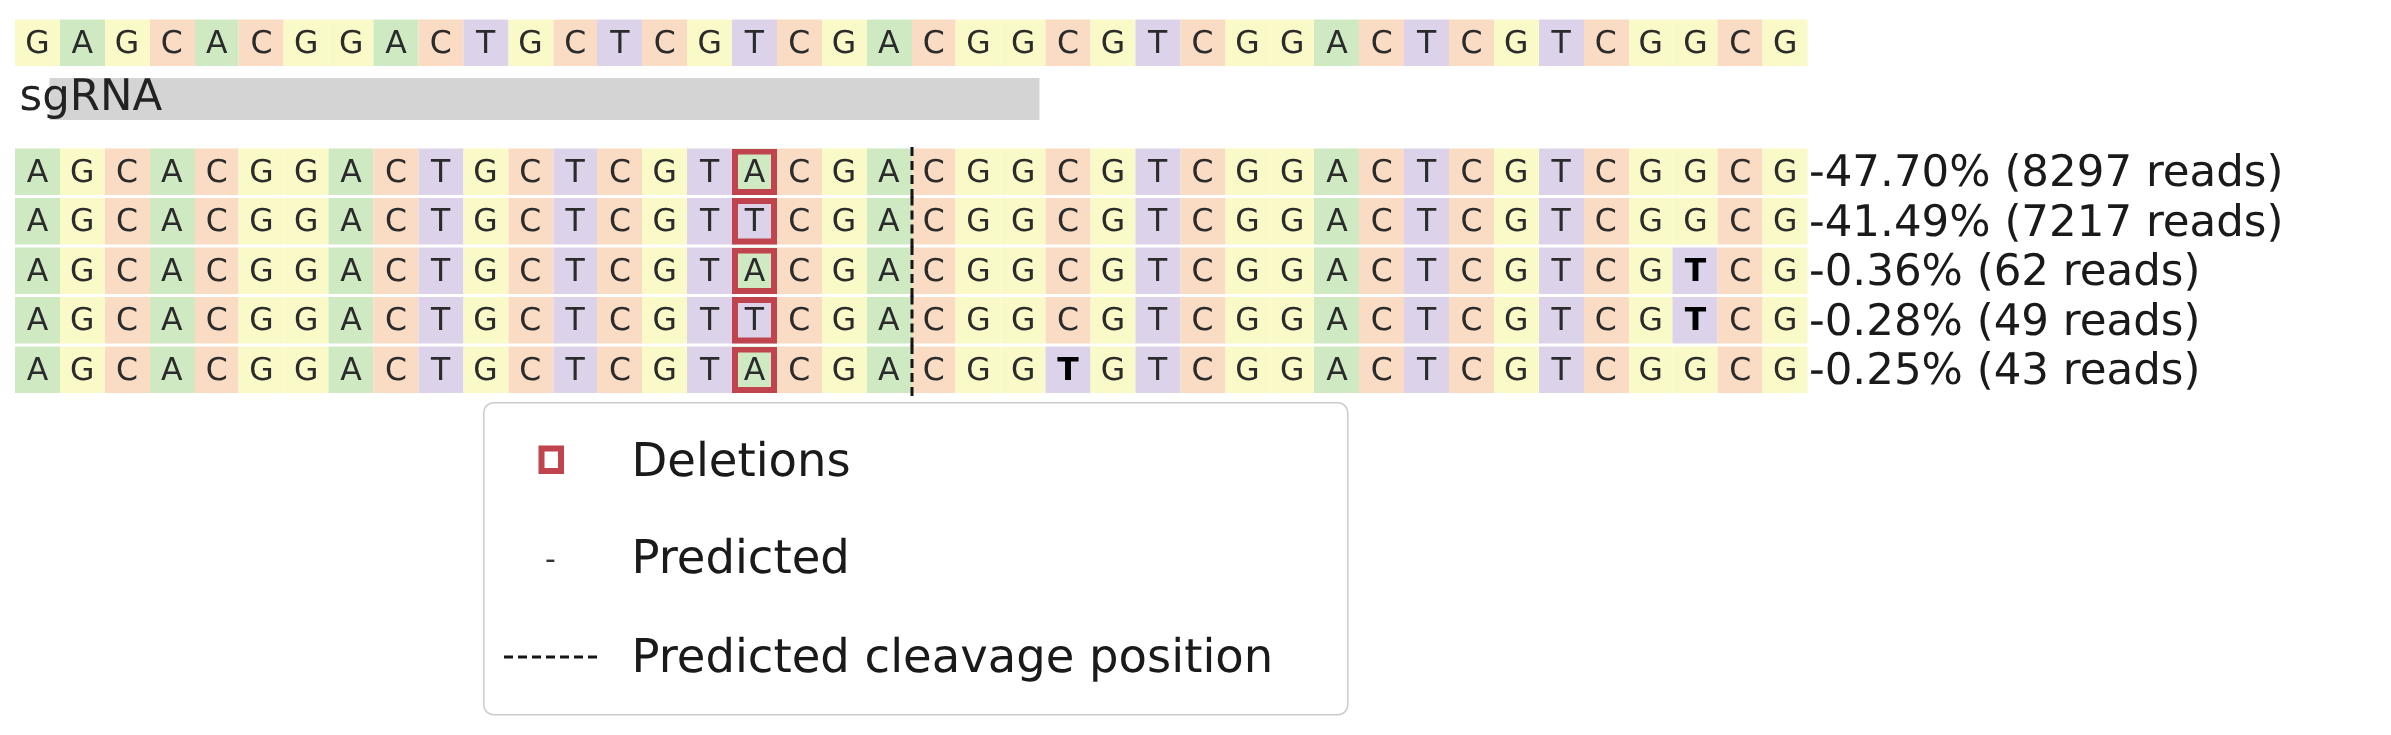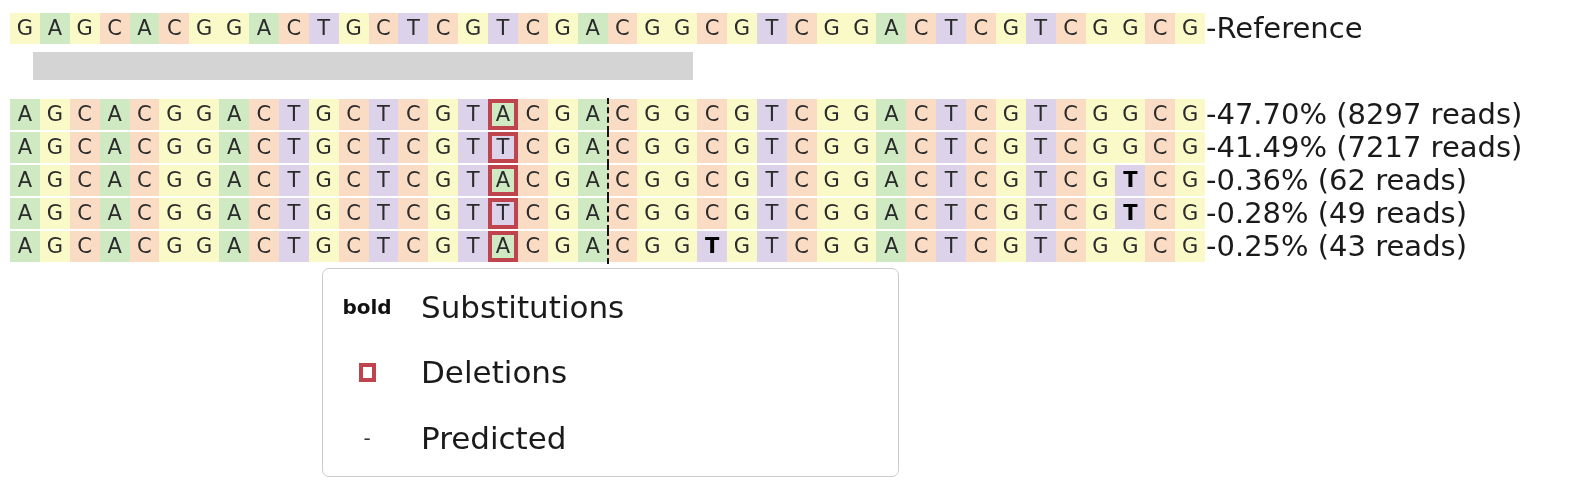--- a/index.html
+++ b/index.html
@@ -25,47 +25,47 @@
   .key-box{width:9px;height:11px;border:4px solid var(--ins-color,#c0444d);}
   .key-dash{font-size:20px;color:#333;line-height:20px;}
   .key-line{width:62px;height:0;border-top:2.5px dashed #151515;}
 </style>
 </head>
 <body>
 
 <div class="canvas">
 
   <div class="seq-row" id="reference-row" style="top:13px;">
-    <span class="row-label">-Reference</span>
   <span class="nt" style="background: rgb(250, 250, 201);">G</span><span class="nt" style="background: rgb(207, 233, 195);">A</span><span class="nt" style="background: rgb(250, 250, 201);">G</span><span class="nt" style="background: rgb(250, 220, 196);">C</span><span class="nt" style="background: rgb(207, 233, 195);">A</span><span class="nt" style="background: rgb(250, 220, 196);">C</span><span class="nt" style="background: rgb(250, 250, 201);">G</span><span class="nt" style="background: rgb(250, 250, 201);">G</span><span class="nt" style="background: rgb(207, 233, 195);">A</span><span class="nt" style="background: rgb(250, 220, 196);">C</span><span class="nt" style="background: rgb(220, 211, 235);">T</span><span class="nt" style="background: rgb(250, 250, 201);">G</span><span class="nt" style="background: rgb(250, 220, 196);">C</span><span class="nt" style="background: rgb(220, 211, 235);">T</span><span class="nt" style="background: rgb(250, 220, 196);">C</span><span class="nt" style="background: rgb(250, 250, 201);">G</span><span class="nt" style="background: rgb(220, 211, 235);">T</span><span class="nt" style="background: rgb(250, 220, 196);">C</span><span class="nt" style="background: rgb(250, 250, 201);">G</span><span class="nt" style="background: rgb(207, 233, 195);">A</span><span class="nt" style="background: rgb(250, 220, 196);">C</span><span class="nt" style="background: rgb(250, 250, 201);">G</span><span class="nt" style="background: rgb(250, 250, 201);">G</span><span class="nt" style="background: rgb(250, 220, 196);">C</span><span class="nt" style="background: rgb(250, 250, 201);">G</span><span class="nt" style="background: rgb(220, 211, 235);">T</span><span class="nt" style="background: rgb(250, 220, 196);">C</span><span class="nt" style="background: rgb(250, 250, 201);">G</span><span class="nt" style="background: rgb(250, 250, 201);">G</span><span class="nt" style="background: rgb(207, 233, 195);">A</span><span class="nt" style="background: rgb(250, 220, 196);">C</span><span class="nt" style="background: rgb(220, 211, 235);">T</span><span class="nt" style="background: rgb(250, 220, 196);">C</span><span class="nt" style="background: rgb(250, 250, 201);">G</span><span class="nt" style="background: rgb(220, 211, 235);">T</span><span class="nt" style="background: rgb(250, 220, 196);">C</span><span class="nt" style="background: rgb(250, 250, 201);">G</span><span class="nt" style="background: rgb(250, 250, 201);">G</span><span class="nt" style="background: rgb(250, 220, 196);">C</span><span class="nt" style="background: rgb(250, 250, 201);">G</span></div>
 
   <div class="sgrna-bar" id="sgrna-bar" style="background: rgb(212, 212, 212);"></div>
+  <div class="sgrna-label">sgRNA</div>
 
   <div id="reads">
       <div class="seq-row" style="top: 99px;"><span class="nt" style="background: rgb(207, 233, 195);">A</span><span class="nt" style="background: rgb(250, 250, 201);">G</span><span class="nt" style="background: rgb(250, 220, 196);">C</span><span class="nt" style="background: rgb(207, 233, 195);">A</span><span class="nt" style="background: rgb(250, 220, 196);">C</span><span class="nt" style="background: rgb(250, 250, 201);">G</span><span class="nt" style="background: rgb(250, 250, 201);">G</span><span class="nt" style="background: rgb(207, 233, 195);">A</span><span class="nt" style="background: rgb(250, 220, 196);">C</span><span class="nt" style="background: rgb(220, 211, 235);">T</span><span class="nt" style="background: rgb(250, 250, 201);">G</span><span class="nt" style="background: rgb(250, 220, 196);">C</span><span class="nt" style="background: rgb(220, 211, 235);">T</span><span class="nt" style="background: rgb(250, 220, 196);">C</span><span class="nt" style="background: rgb(250, 250, 201);">G</span><span class="nt" style="background: rgb(220, 211, 235);">T</span><span class="nt ins" style="background: rgb(207, 233, 195);">A</span><span class="nt" style="background: rgb(250, 220, 196);">C</span><span class="nt" style="background: rgb(250, 250, 201);">G</span><span class="nt" style="background: rgb(207, 233, 195);">A</span><span class="nt" style="background: rgb(250, 220, 196);">C</span><span class="nt" style="background: rgb(250, 250, 201);">G</span><span class="nt" style="background: rgb(250, 250, 201);">G</span><span class="nt" style="background: rgb(250, 220, 196);">C</span><span class="nt" style="background: rgb(250, 250, 201);">G</span><span class="nt" style="background: rgb(220, 211, 235);">T</span><span class="nt" style="background: rgb(250, 220, 196);">C</span><span class="nt" style="background: rgb(250, 250, 201);">G</span><span class="nt" style="background: rgb(250, 250, 201);">G</span><span class="nt" style="background: rgb(207, 233, 195);">A</span><span class="nt" style="background: rgb(250, 220, 196);">C</span><span class="nt" style="background: rgb(220, 211, 235);">T</span><span class="nt" style="background: rgb(250, 220, 196);">C</span><span class="nt" style="background: rgb(250, 250, 201);">G</span><span class="nt" style="background: rgb(220, 211, 235);">T</span><span class="nt" style="background: rgb(250, 220, 196);">C</span><span class="nt" style="background: rgb(250, 250, 201);">G</span><span class="nt" style="background: rgb(250, 250, 201);">G</span><span class="nt" style="background: rgb(250, 220, 196);">C</span><span class="nt" style="background: rgb(250, 250, 201);">G</span><div class="cleave" style="left: 596.5px;"></div><span class="row-label">-47.70% (8297 reads)</span></div>
       <div class="seq-row" style="top: 132px;"><span class="nt" style="background: rgb(207, 233, 195);">A</span><span class="nt" style="background: rgb(250, 250, 201);">G</span><span class="nt" style="background: rgb(250, 220, 196);">C</span><span class="nt" style="background: rgb(207, 233, 195);">A</span><span class="nt" style="background: rgb(250, 220, 196);">C</span><span class="nt" style="background: rgb(250, 250, 201);">G</span><span class="nt" style="background: rgb(250, 250, 201);">G</span><span class="nt" style="background: rgb(207, 233, 195);">A</span><span class="nt" style="background: rgb(250, 220, 196);">C</span><span class="nt" style="background: rgb(220, 211, 235);">T</span><span class="nt" style="background: rgb(250, 250, 201);">G</span><span class="nt" style="background: rgb(250, 220, 196);">C</span><span class="nt" style="background: rgb(220, 211, 235);">T</span><span class="nt" style="background: rgb(250, 220, 196);">C</span><span class="nt" style="background: rgb(250, 250, 201);">G</span><span class="nt" style="background: rgb(220, 211, 235);">T</span><span class="nt ins" style="background: rgb(220, 211, 235);">T</span><span class="nt" style="background: rgb(250, 220, 196);">C</span><span class="nt" style="background: rgb(250, 250, 201);">G</span><span class="nt" style="background: rgb(207, 233, 195);">A</span><span class="nt" style="background: rgb(250, 220, 196);">C</span><span class="nt" style="background: rgb(250, 250, 201);">G</span><span class="nt" style="background: rgb(250, 250, 201);">G</span><span class="nt" style="background: rgb(250, 220, 196);">C</span><span class="nt" style="background: rgb(250, 250, 201);">G</span><span class="nt" style="background: rgb(220, 211, 235);">T</span><span class="nt" style="background: rgb(250, 220, 196);">C</span><span class="nt" style="background: rgb(250, 250, 201);">G</span><span class="nt" style="background: rgb(250, 250, 201);">G</span><span class="nt" style="background: rgb(207, 233, 195);">A</span><span class="nt" style="background: rgb(250, 220, 196);">C</span><span class="nt" style="background: rgb(220, 211, 235);">T</span><span class="nt" style="background: rgb(250, 220, 196);">C</span><span class="nt" style="background: rgb(250, 250, 201);">G</span><span class="nt" style="background: rgb(220, 211, 235);">T</span><span class="nt" style="background: rgb(250, 220, 196);">C</span><span class="nt" style="background: rgb(250, 250, 201);">G</span><span class="nt" style="background: rgb(250, 250, 201);">G</span><span class="nt" style="background: rgb(250, 220, 196);">C</span><span class="nt" style="background: rgb(250, 250, 201);">G</span><div class="cleave" style="left: 596.5px;"></div><span class="row-label">-41.49% (7217 reads)</span></div>
       <div class="seq-row" style="top: 165px;"><span class="nt" style="background: rgb(207, 233, 195);">A</span><span class="nt" style="background: rgb(250, 250, 201);">G</span><span class="nt" style="background: rgb(250, 220, 196);">C</span><span class="nt" style="background: rgb(207, 233, 195);">A</span><span class="nt" style="background: rgb(250, 220, 196);">C</span><span class="nt" style="background: rgb(250, 250, 201);">G</span><span class="nt" style="background: rgb(250, 250, 201);">G</span><span class="nt" style="background: rgb(207, 233, 195);">A</span><span class="nt" style="background: rgb(250, 220, 196);">C</span><span class="nt" style="background: rgb(220, 211, 235);">T</span><span class="nt" style="background: rgb(250, 250, 201);">G</span><span class="nt" style="background: rgb(250, 220, 196);">C</span><span class="nt" style="background: rgb(220, 211, 235);">T</span><span class="nt" style="background: rgb(250, 220, 196);">C</span><span class="nt" style="background: rgb(250, 250, 201);">G</span><span class="nt" style="background: rgb(220, 211, 235);">T</span><span class="nt ins" style="background: rgb(207, 233, 195);">A</span><span class="nt" style="background: rgb(250, 220, 196);">C</span><span class="nt" style="background: rgb(250, 250, 201);">G</span><span class="nt" style="background: rgb(207, 233, 195);">A</span><span class="nt" style="background: rgb(250, 220, 196);">C</span><span class="nt" style="background: rgb(250, 250, 201);">G</span><span class="nt" style="background: rgb(250, 250, 201);">G</span><span class="nt" style="background: rgb(250, 220, 196);">C</span><span class="nt" style="background: rgb(250, 250, 201);">G</span><span class="nt" style="background: rgb(220, 211, 235);">T</span><span class="nt" style="background: rgb(250, 220, 196);">C</span><span class="nt" style="background: rgb(250, 250, 201);">G</span><span class="nt" style="background: rgb(250, 250, 201);">G</span><span class="nt" style="background: rgb(207, 233, 195);">A</span><span class="nt" style="background: rgb(250, 220, 196);">C</span><span class="nt" style="background: rgb(220, 211, 235);">T</span><span class="nt" style="background: rgb(250, 220, 196);">C</span><span class="nt" style="background: rgb(250, 250, 201);">G</span><span class="nt" style="background: rgb(220, 211, 235);">T</span><span class="nt" style="background: rgb(250, 220, 196);">C</span><span class="nt" style="background: rgb(250, 250, 201);">G</span><span class="nt sub" style="background: rgb(220, 211, 235);">T</span><span class="nt" style="background: rgb(250, 220, 196);">C</span><span class="nt" style="background: rgb(250, 250, 201);">G</span><div class="cleave" style="left: 596.5px;"></div><span class="row-label">-0.36% (62 reads)</span></div>
       <div class="seq-row" style="top: 198px;"><span class="nt" style="background: rgb(207, 233, 195);">A</span><span class="nt" style="background: rgb(250, 250, 201);">G</span><span class="nt" style="background: rgb(250, 220, 196);">C</span><span class="nt" style="background: rgb(207, 233, 195);">A</span><span class="nt" style="background: rgb(250, 220, 196);">C</span><span class="nt" style="background: rgb(250, 250, 201);">G</span><span class="nt" style="background: rgb(250, 250, 201);">G</span><span class="nt" style="background: rgb(207, 233, 195);">A</span><span class="nt" style="background: rgb(250, 220, 196);">C</span><span class="nt" style="background: rgb(220, 211, 235);">T</span><span class="nt" style="background: rgb(250, 250, 201);">G</span><span class="nt" style="background: rgb(250, 220, 196);">C</span><span class="nt" style="background: rgb(220, 211, 235);">T</span><span class="nt" style="background: rgb(250, 220, 196);">C</span><span class="nt" style="background: rgb(250, 250, 201);">G</span><span class="nt" style="background: rgb(220, 211, 235);">T</span><span class="nt ins" style="background: rgb(220, 211, 235);">T</span><span class="nt" style="background: rgb(250, 220, 196);">C</span><span class="nt" style="background: rgb(250, 250, 201);">G</span><span class="nt" style="background: rgb(207, 233, 195);">A</span><span class="nt" style="background: rgb(250, 220, 196);">C</span><span class="nt" style="background: rgb(250, 250, 201);">G</span><span class="nt" style="background: rgb(250, 250, 201);">G</span><span class="nt" style="background: rgb(250, 220, 196);">C</span><span class="nt" style="background: rgb(250, 250, 201);">G</span><span class="nt" style="background: rgb(220, 211, 235);">T</span><span class="nt" style="background: rgb(250, 220, 196);">C</span><span class="nt" style="background: rgb(250, 250, 201);">G</span><span class="nt" style="background: rgb(250, 250, 201);">G</span><span class="nt" style="background: rgb(207, 233, 195);">A</span><span class="nt" style="background: rgb(250, 220, 196);">C</span><span class="nt" style="background: rgb(220, 211, 235);">T</span><span class="nt" style="background: rgb(250, 220, 196);">C</span><span class="nt" style="background: rgb(250, 250, 201);">G</span><span class="nt" style="background: rgb(220, 211, 235);">T</span><span class="nt" style="background: rgb(250, 220, 196);">C</span><span class="nt" style="background: rgb(250, 250, 201);">G</span><span class="nt sub" style="background: rgb(220, 211, 235);">T</span><span class="nt" style="background: rgb(250, 220, 196);">C</span><span class="nt" style="background: rgb(250, 250, 201);">G</span><div class="cleave" style="left: 596.5px;"></div><span class="row-label">-0.28% (49 reads)</span></div>
       <div class="seq-row" style="top: 231px;"><span class="nt" style="background: rgb(207, 233, 195);">A</span><span class="nt" style="background: rgb(250, 250, 201);">G</span><span class="nt" style="background: rgb(250, 220, 196);">C</span><span class="nt" style="background: rgb(207, 233, 195);">A</span><span class="nt" style="background: rgb(250, 220, 196);">C</span><span class="nt" style="background: rgb(250, 250, 201);">G</span><span class="nt" style="background: rgb(250, 250, 201);">G</span><span class="nt" style="background: rgb(207, 233, 195);">A</span><span class="nt" style="background: rgb(250, 220, 196);">C</span><span class="nt" style="background: rgb(220, 211, 235);">T</span><span class="nt" style="background: rgb(250, 250, 201);">G</span><span class="nt" style="background: rgb(250, 220, 196);">C</span><span class="nt" style="background: rgb(220, 211, 235);">T</span><span class="nt" style="background: rgb(250, 220, 196);">C</span><span class="nt" style="background: rgb(250, 250, 201);">G</span><span class="nt" style="background: rgb(220, 211, 235);">T</span><span class="nt ins" style="background: rgb(207, 233, 195);">A</span><span class="nt" style="background: rgb(250, 220, 196);">C</span><span class="nt" style="background: rgb(250, 250, 201);">G</span><span class="nt" style="background: rgb(207, 233, 195);">A</span><span class="nt" style="background: rgb(250, 220, 196);">C</span><span class="nt" style="background: rgb(250, 250, 201);">G</span><span class="nt" style="background: rgb(250, 250, 201);">G</span><span class="nt sub" style="background: rgb(220, 211, 235);">T</span><span class="nt" style="background: rgb(250, 250, 201);">G</span><span class="nt" style="background: rgb(220, 211, 235);">T</span><span class="nt" style="background: rgb(250, 220, 196);">C</span><span class="nt" style="background: rgb(250, 250, 201);">G</span><span class="nt" style="background: rgb(250, 250, 201);">G</span><span class="nt" style="background: rgb(207, 233, 195);">A</span><span class="nt" style="background: rgb(250, 220, 196);">C</span><span class="nt" style="background: rgb(220, 211, 235);">T</span><span class="nt" style="background: rgb(250, 220, 196);">C</span><span class="nt" style="background: rgb(250, 250, 201);">G</span><span class="nt" style="background: rgb(220, 211, 235);">T</span><span class="nt" style="background: rgb(250, 220, 196);">C</span><span class="nt" style="background: rgb(250, 250, 201);">G</span><span class="nt" style="background: rgb(250, 250, 201);">G</span><span class="nt" style="background: rgb(250, 220, 196);">C</span><span class="nt" style="background: rgb(250, 250, 201);">G</span><div class="cleave" style="left: 596.5px;"></div><span class="row-label">-0.25% (43 reads)</span></div>
     </div>
 
   <div class="legend">
     <div class="legend-item">
       <span class="legend-key">
-        <span class="key-bold">bold</span>
-      </span>
-      <span class="legend-label">Substitutions</span>
-    </div>
-    <div class="legend-item">
-      <span class="legend-key">
         <span class="key-box"></span>
       </span>
       <span class="legend-label">Deletions</span>
     </div>
     <div class="legend-item">
       <span class="legend-key">
         <span class="key-dash">-</span>
       </span>
       <span class="legend-label">Predicted</span>
     </div>
+    <div class="legend-item">
+      <span class="legend-key">
+        <span class="key-line"></span>
+      </span>
+      <span class="legend-label">Predicted cleavage position</span>
+    </div>
   </div>
 
 </div>
 
 </body></html>

